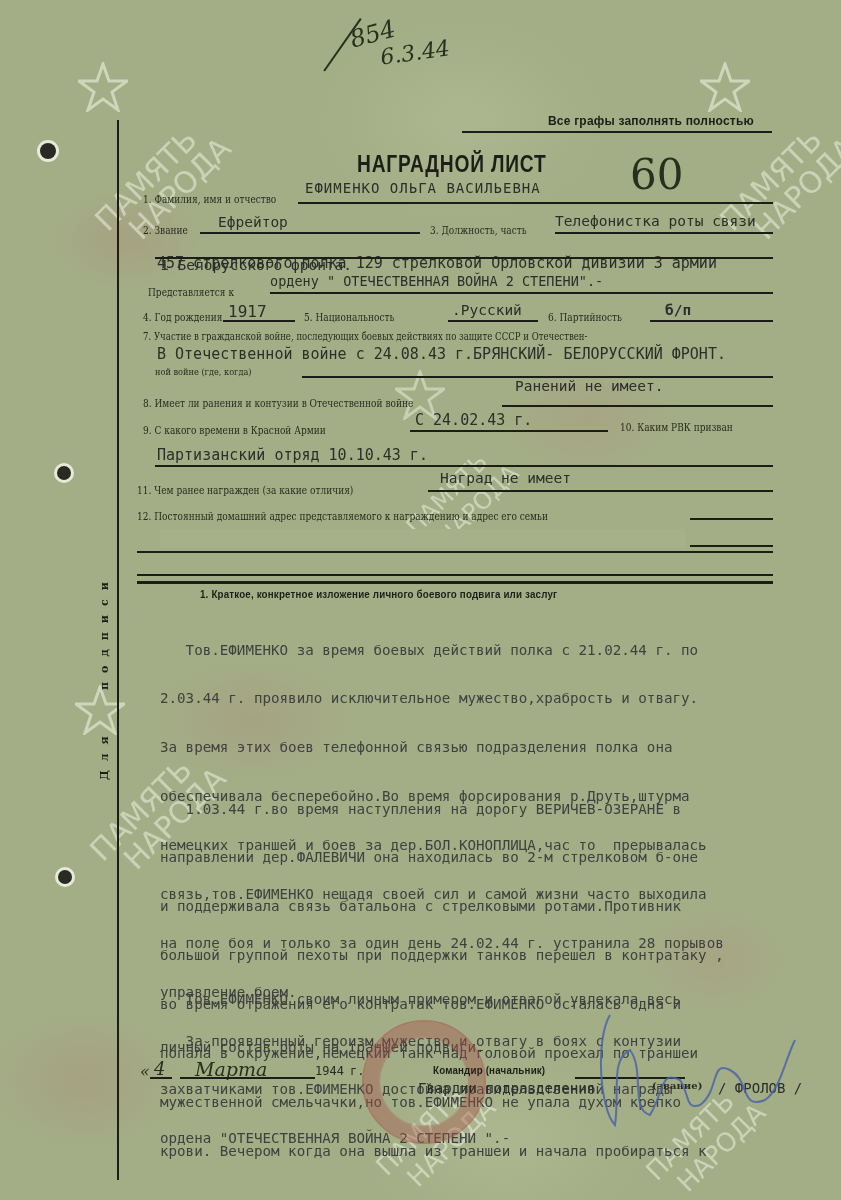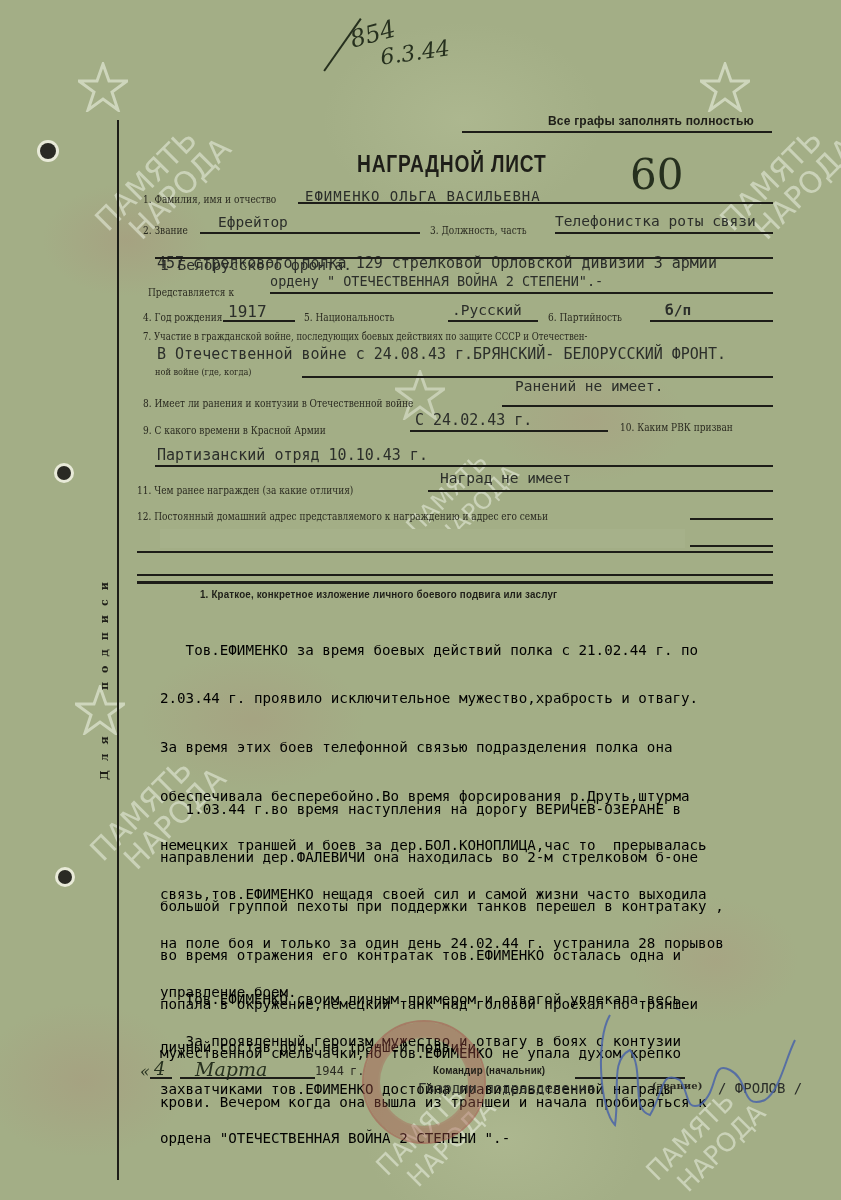--- a/index.html
+++ b/index.html
@@ -18,21 +18,21 @@
     color: #2a2a22;
   }
   .abs { position: absolute; }
   .print { font-family: "Liberation Sans Narrow", "Liberation Sans", sans-serif; font-weight: bold; color: #1e1e18; letter-spacing: 0.2px; }
   .lbl { font-family: "DejaVu Serif", serif; font-size: 11px; color: #2a2a20; white-space: nowrap; transform: scaleX(0.82); transform-origin: left center; }
   .typed { font-family: "DejaVu Sans Mono", monospace; font-size: 14.5px; color: #2b2e2a; white-space: nowrap; }
   .line { position: absolute; height: 2px; background: #1d1d18; }
   .hand { font-family: "DejaVu Serif", serif; font-style: italic; color: #26301e; }
   .watermark { position: absolute; color: rgba(235,240,225,0.55); font-family: "DejaVu Sans", sans-serif; font-size: 30px; line-height: 30px; transform: rotate(-45deg); transform-origin: left top; white-space: nowrap; pointer-events: none; }
   .wm-star { position: absolute; width: 50px; height: 50px; pointer-events: none; }
-  .narrative { position: absolute; left: 160px; width: 660px; font-family: "DejaVu Sans Mono", monospace; font-size: 14.2px; line-height: 16.3px; color: #000000; white-space: pre; }
+  .narrative { position: absolute; left: 160px; width: 660px; font-family: "DejaVu Sans Mono", monospace; font-size: 14.2px; line-height: 16.3px; color: #404040; white-space: pre; }
   .vert { position: absolute; left: 98px; font-family: "DejaVu Serif", serif; font-weight: bold; font-size: 11px; color: #1e1e18; transform: rotate(-90deg); transform-origin: left top; white-space: nowrap; letter-spacing: 9px; }
   .redact { position: absolute; background: #a6b18a; }
 </style>
 </head>
 <body>
 
 <svg class="wm-star" style="left:78px;top:62px;" viewBox="0 0 50 50">
     <polygon points="25,2 31,19 49,19 34,30 40,48 25,37 10,48 16,30 1,19 19,19" fill="none" stroke="rgba(235,240,225,0.6)" stroke-width="3"></polygon>
   </svg>
 <div class="watermark" style="left:90px;top:215px;">
@@ -85,21 +85,21 @@
 <div class="abs" style="left:360px;top:18px;width:2px;height:64px;background:#26301e;transform:rotate(35deg);transform-origin:top left;"></div>
 <div class="abs hand" style="left:380px;top:40px;font-size:22px;transform:rotate(-8deg);">6.3.44</div>
 
 <div class="abs print" style="left:540px;top:114px;font-size:12px;padding-left:8px;">Все графы заполнять полностью</div>
 <div class="line" style="left:462px;top:131px;width:310px;"></div>
 
 <div class="abs print" style="left:357px;top:150px;font-size:24px;letter-spacing:1px;transform:scaleX(0.8);transform-origin:left;">НАГРАДНОЙ ЛИСТ</div>
 <div class="abs hand" style="left:630px;top:150px;font-size:42px;font-style:normal;">60</div>
 
 <div class="abs lbl" style="left:143px;top:193px;">1. Фамилия, имя и отчество</div>
-<div class="abs typed" style="left:305px;top:180px;font-size:14px;letter-spacing:1px;margin-top:8px;">ЕФИМЕНКО ОЛЬГА ВАСИЛЬЕВНА</div>
+<div class="abs typed" style="left:305px;top:180px;font-size:14px;letter-spacing:1px;">ЕФИМЕНКО ОЛЬГА ВАСИЛЬЕВНА</div>
 <div class="line" style="left:298px;top:202px;width:475px;"></div>
 
 <div class="abs lbl" style="left:143px;top:224px;">2. Звание</div>
 <div class="abs typed" style="left:218px;top:214px;">Ефрейтор</div>
 <div class="line" style="left:200px;top:232px;width:220px;"></div>
 <div class="abs lbl" style="left:430px;top:224px;">3. Должность, часть</div>
 <div class="abs typed" style="left:555px;top:213px;">Телефонистка роты связи</div>
 <div class="line" style="left:555px;top:232px;width:218px;"></div>
 <div class="abs typed" style="left:157px;top:254px;font-size:15px;">457 стрелкового полка 129 стрелковой Орловской дивизии 3 армии</div>
 <div class="line" style="left:155px;top:257px;width:618px;"></div>
@@ -156,20 +156,21 @@
   <div>За время этих боев телефонной связью подразделения полка она</div>
   <div>обеспечивала бесперебойно.Во время форсирования р.Друть,штурма</div>
   <div>немецких траншей и боев за дер.БОЛ.КОНОПЛИЦА,час то  прерывалась</div>
   <div>связь,тов.ЕФИМЕНКО нещадя своей сил и самой жизни часто выходила</div>
   <div>на поле боя и только за один день 24.02.44 г. устранила 28 порывов</div>
   <div>управление боем.</div>
 </div>
 <div class="narrative" style="top:768px;">
   <div>   1.03.44 г.во время наступления на дорогу ВЕРИЧЕВ-ОЗЕРАНЕ в</div>
   <div>направлении дер.ФАЛЕВИЧИ она находилась во 2-м стрелковом б-оне</div>
+  <div>и поддерживала связь батальона с стрелковыми ротами.Противник</div>
   <div>большой группой пехоты при поддержки танков перешел в контратаку ,</div>
   <div>во время отражения его контратак тов.ЕФИМЕНКО осталась одна и</div>
   <div>попала в окружение,немецкий танк над головой проехал по траншеи</div>
   <div>мужественной смельчачки,но тов.ЕФИМЕНКО не упала духом крепко</div>
   <div>крови. Вечером когда она вышла из траншеи и начала пробираться к</div>
   
   
 </div>
 <div class="narrative" style="top:958px;">
   <div>   Тов.ЕФИМЕНКО своим личным примером и отвагой увлекала весь</div>

